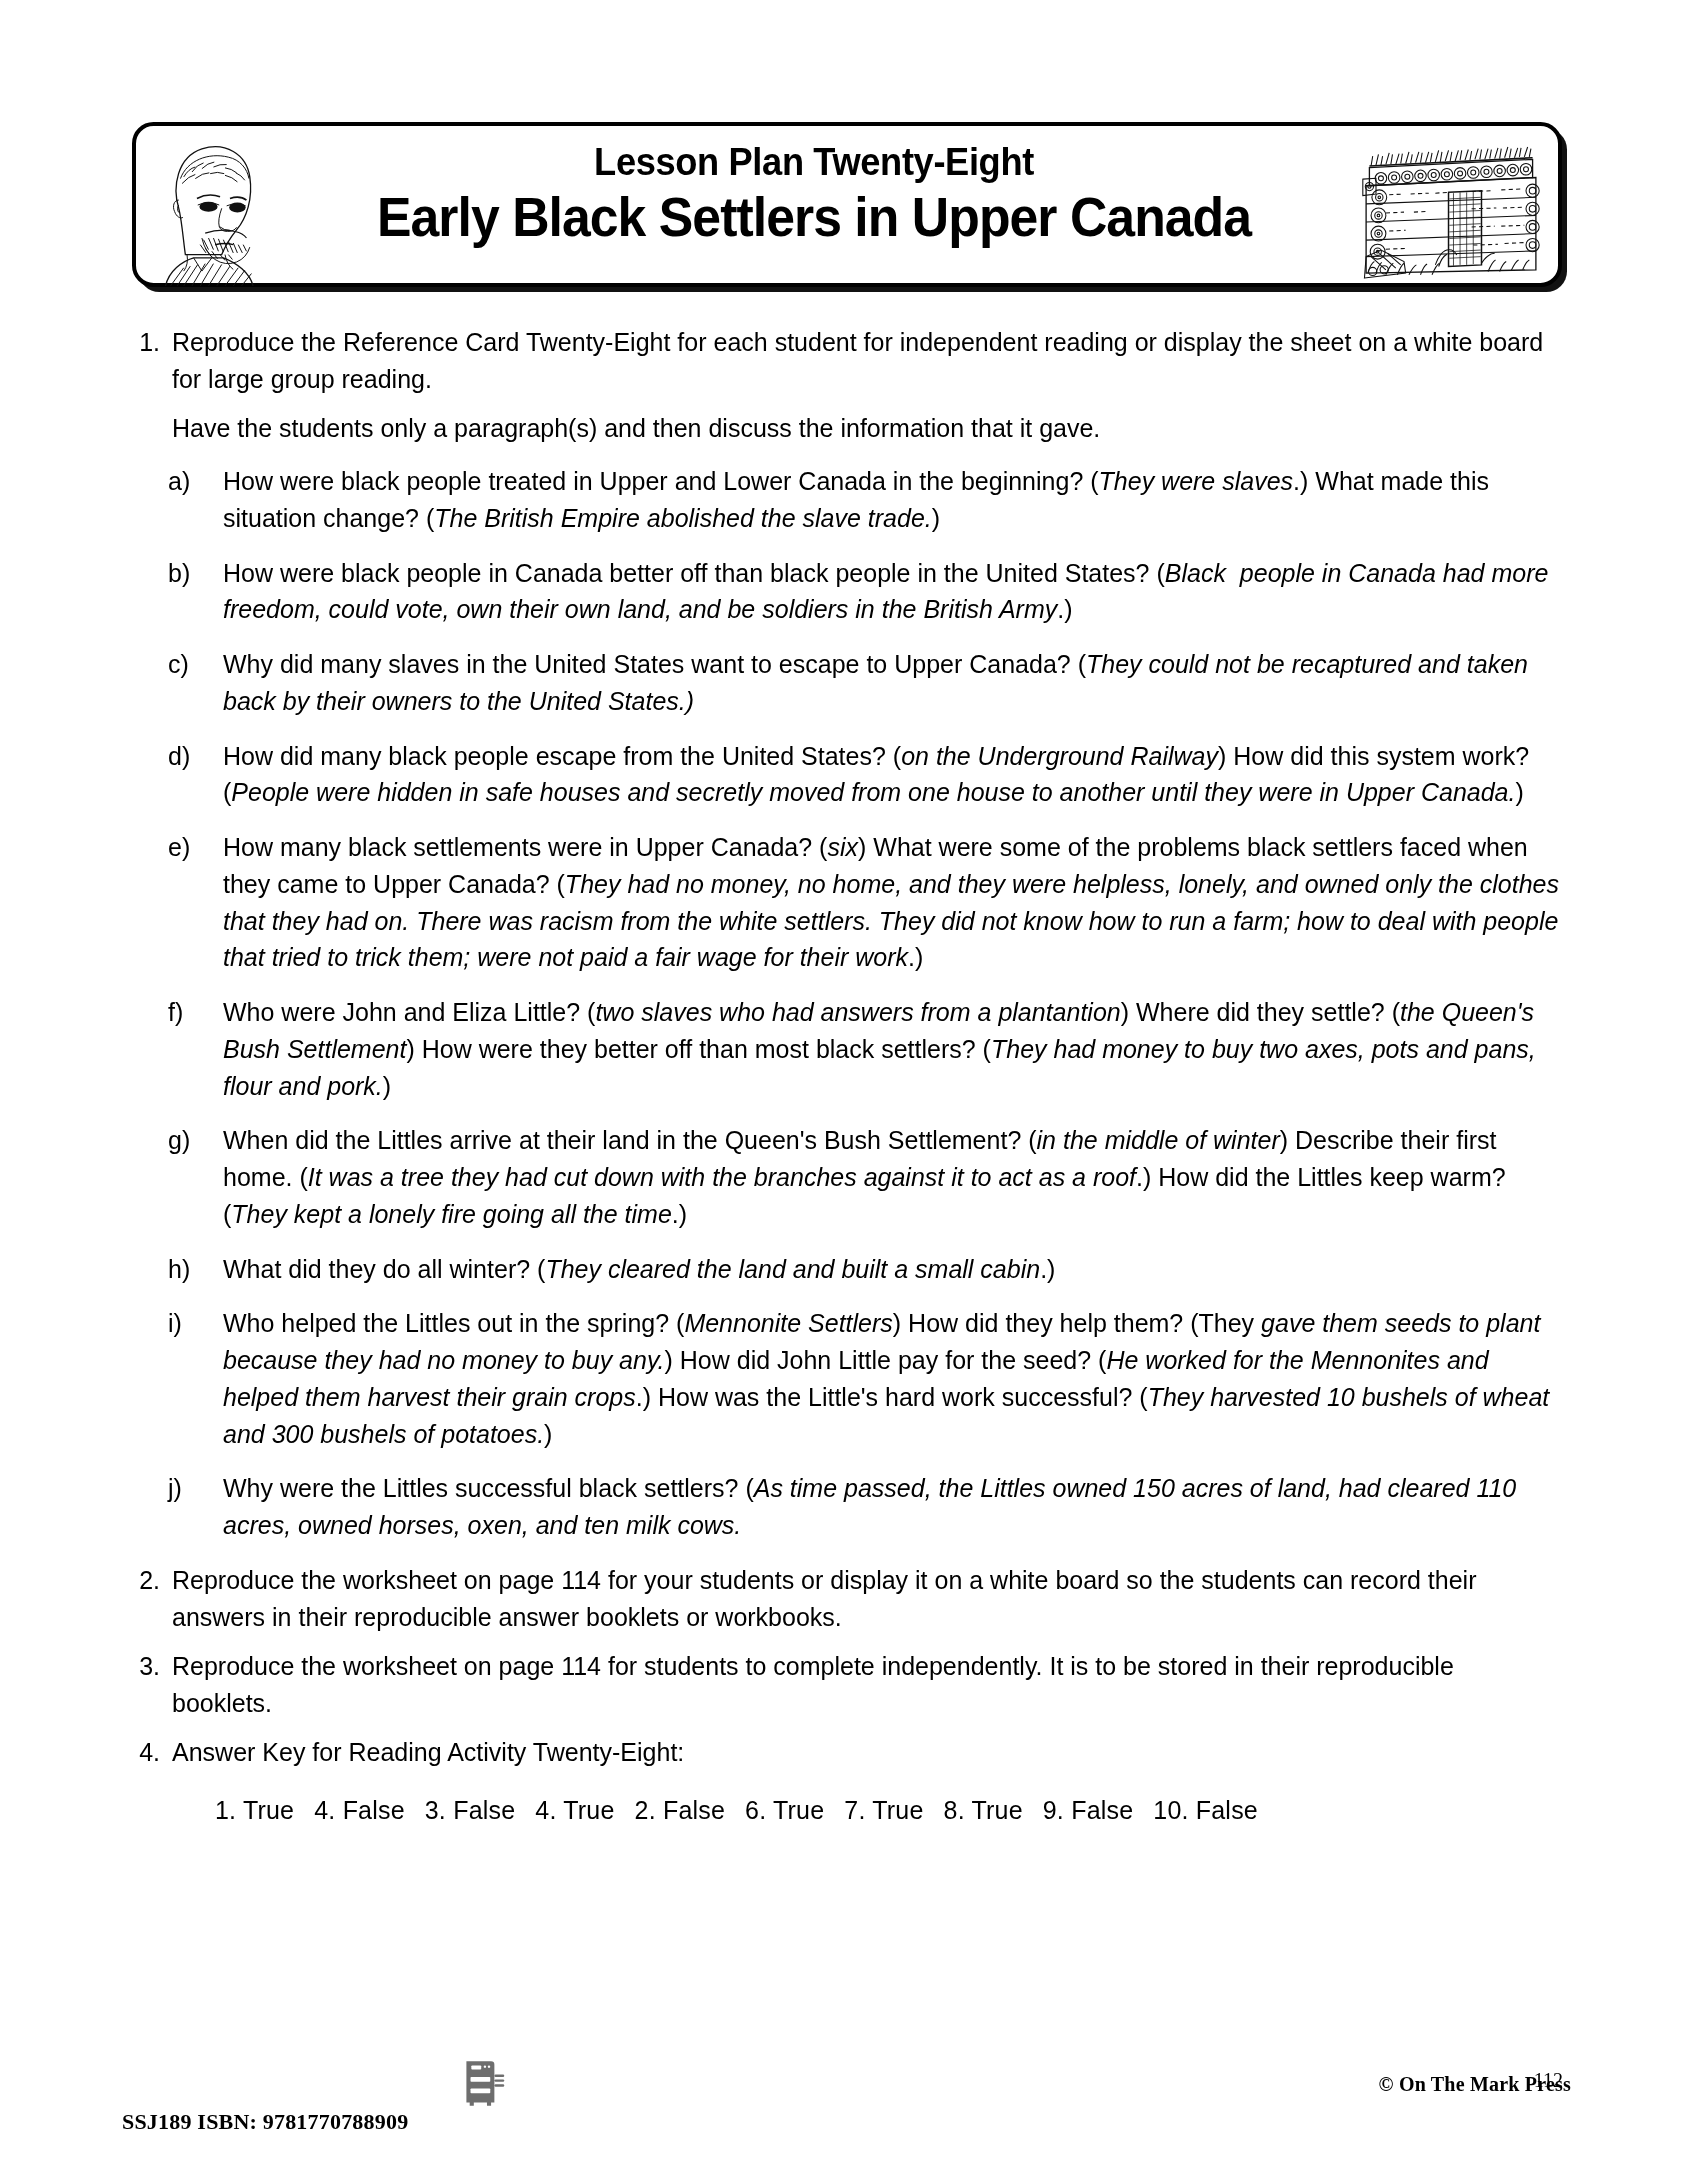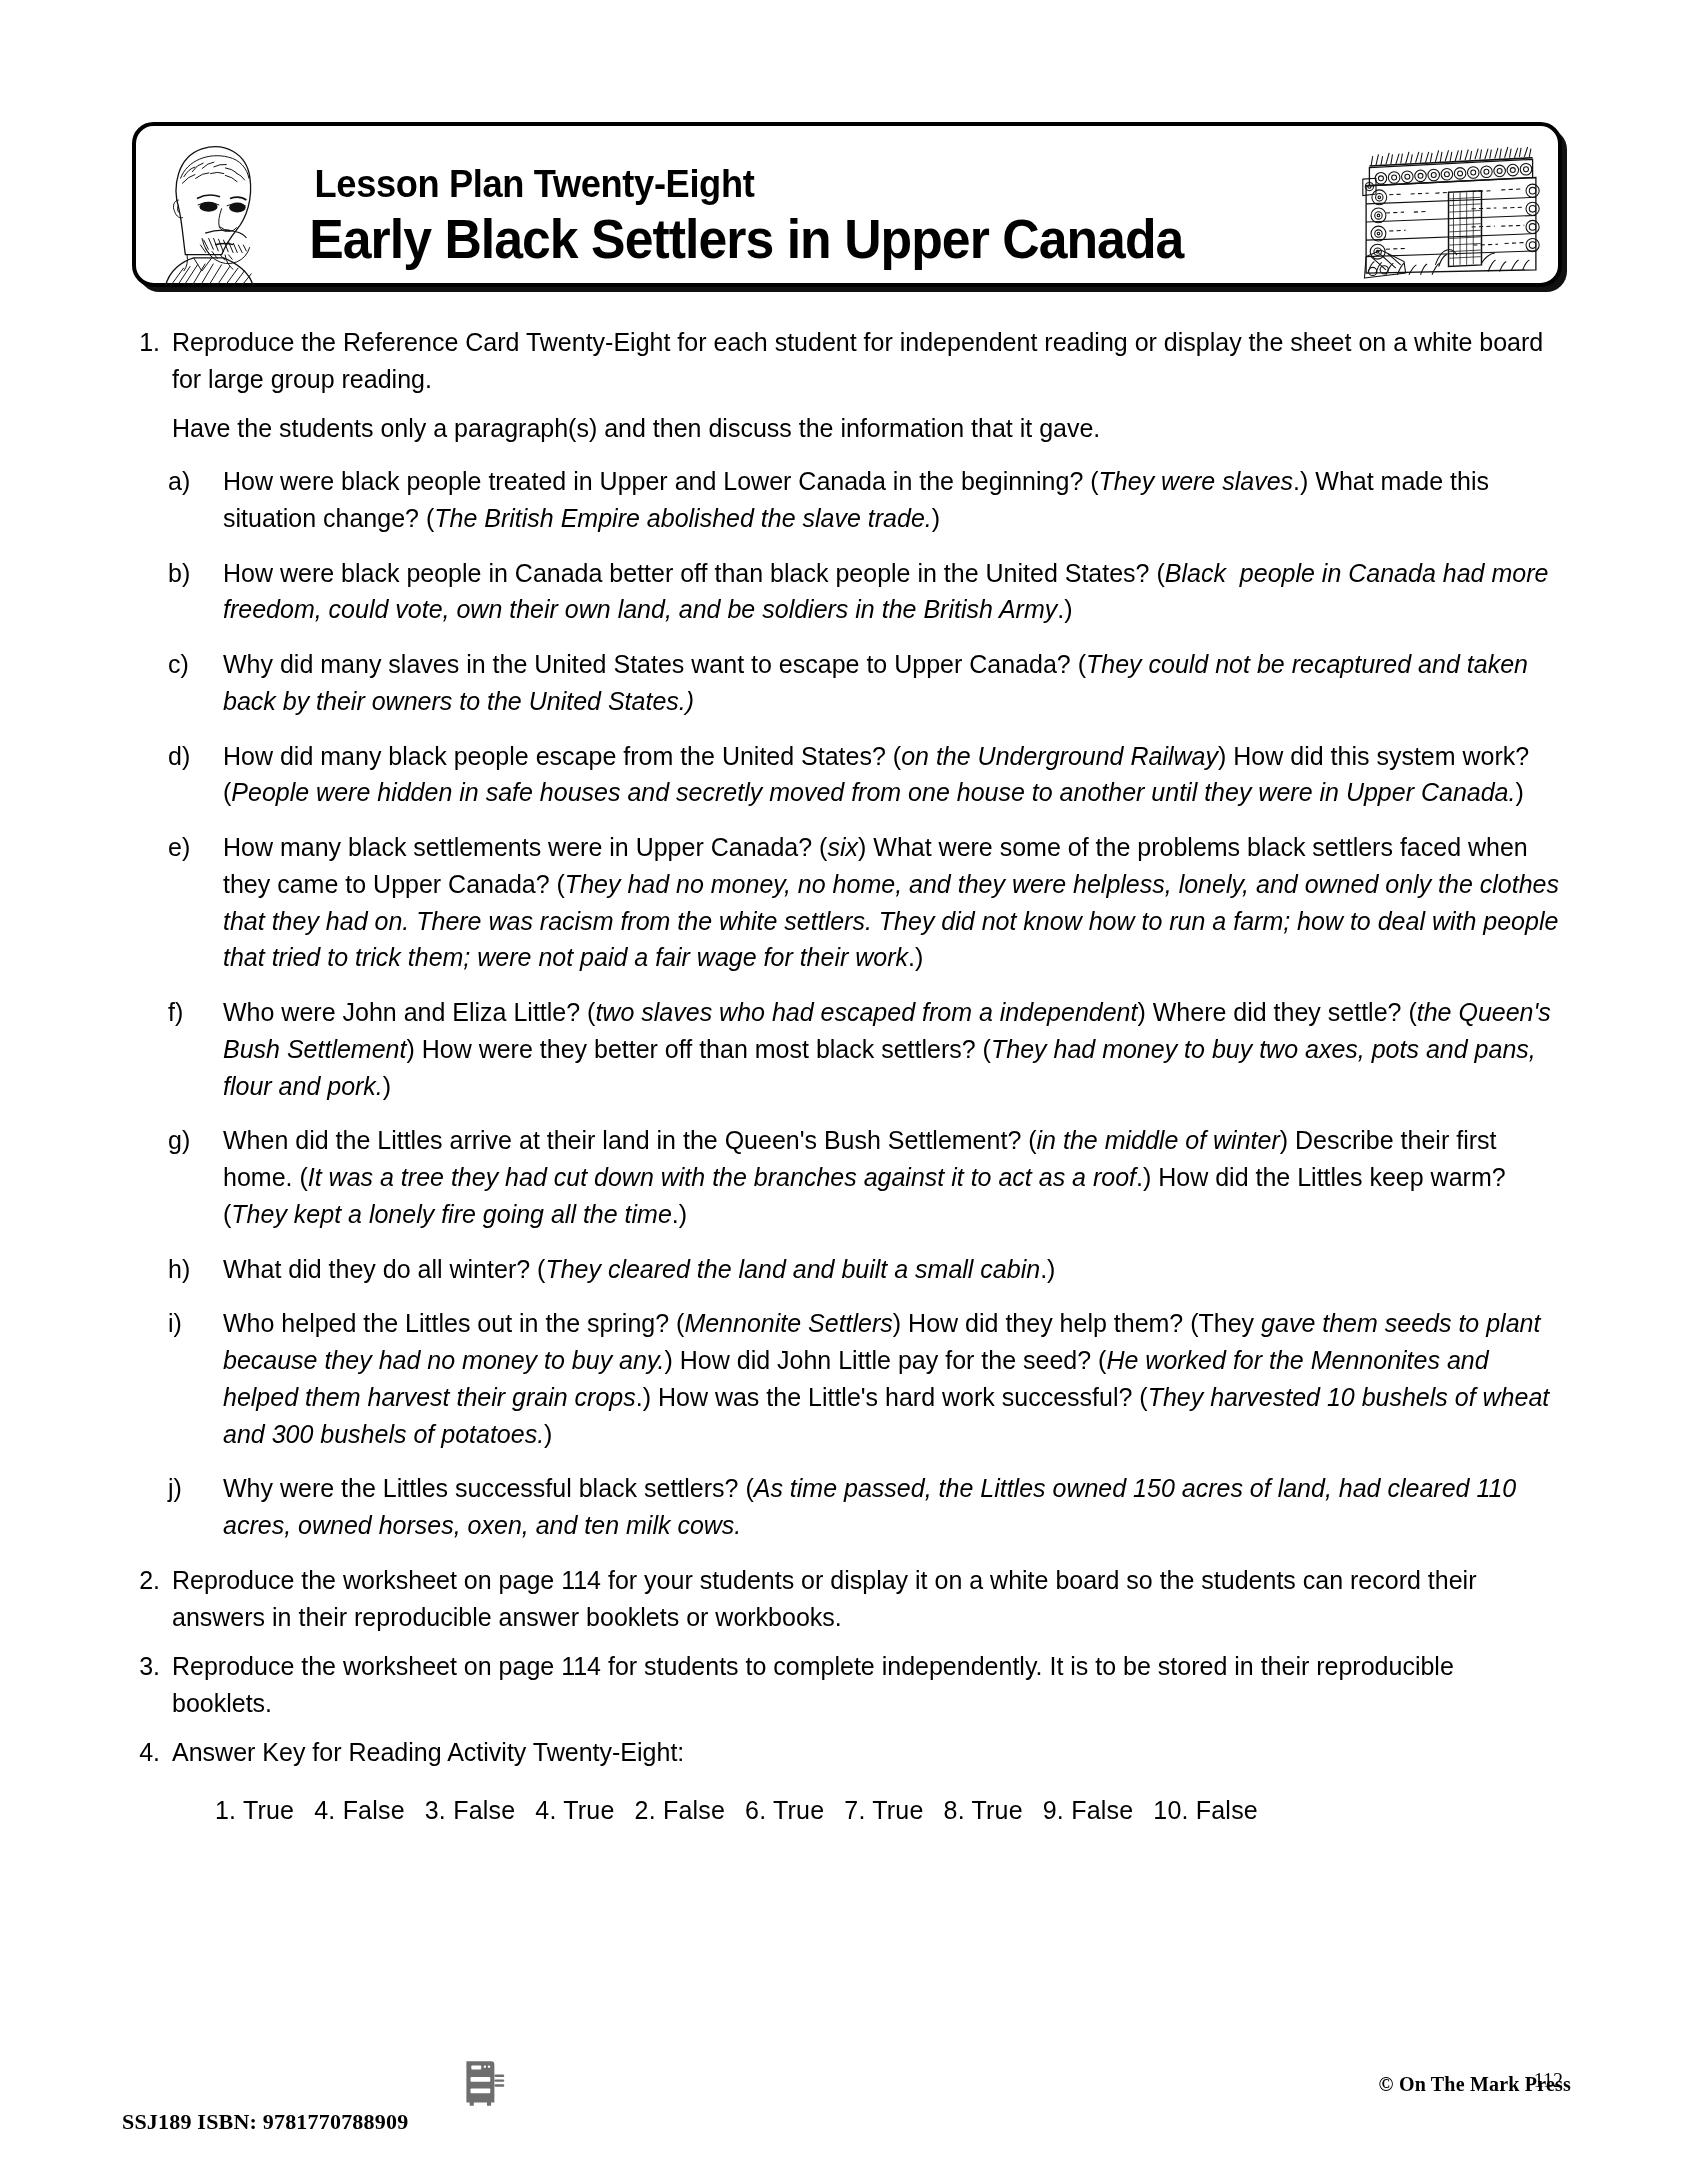--- a/index.html
+++ b/index.html
@@ -61,21 +61,21 @@
     width: 190px;
     height: 150px;
     overflow: hidden;
   }
 
   .header-titles {
     position: absolute;
     left: 141px;
     right: 207px;
     top: 15px;
-    margin-top: 22px;
+    text-align: center;
   }
   .title-sub {
     font-family: "Liberation Sans", sans-serif;
     font-weight: bold;
     font-size: 39px;
     letter-spacing: -0.4px;
     line-height: 1.1;
     margin: 0 0 5px 0;
     transform: scaleX(0.93);
   }
@@ -377,21 +377,21 @@
       <div class="sub-item">
         <span class="marker">d)</span>
         <span>How did many black people escape from the United States? (<i>on the Underground Railway</i>) How did this system work? (<i>People were hidden in safe houses and secretly moved from one house to another until they were in Upper Canada.</i>)</span>
       </div>
       <div class="sub-item">
         <span class="marker">e)</span>
         <span>How many black settlements were in Upper Canada? (<i>six</i>) What were some of the problems black settlers faced when they came to Upper Canada? (<i>They had no money, no home, and they were helpless, lonely, and owned only the clothes that they had on. There was racism from the white settlers. They did not know how to run a farm; how to deal with people that tried to trick them; were not paid a fair wage for their work</i>.)</span>
       </div>
       <div class="sub-item">
         <span class="marker">f)</span>
-        <span>Who were John and Eliza Little? (<i>two slaves who had escaped from a independent</i>) Where did they settle? (<i>the Queen's Bush Settlement</i>) How were they better off than most black settlers? (<i>They had money to buy two axes, pots and pans, flour and pork.</i>)</span>
+        <span>Who were John and Eliza Little? (<i>two slaves who had answers from a plantantion</i>) Where did they settle? (<i>the Queen's Bush Settlement</i>) How were they better off than most black settlers? (<i>They had money to buy two axes, pots and pans, flour and pork.</i>)</span>
       </div>
       <div class="sub-item">
         <span class="marker">g)</span>
         <span>When did the Littles arrive at their land in the Queen's Bush Settlement? (<i>in the middle of winter</i>) Describe their first home. (<i>It was a tree they had cut down with the branches against it to act as a roof</i>.) How did the Littles keep warm? (<i>They kept a lonely fire going all the time</i>.)</span>
       </div>
       <div class="sub-item">
         <span class="marker">h)</span>
         <span>What did they do all winter? (<i>They cleared the land and built a small cabin</i>.)</span>
       </div>
       <div class="sub-item">

